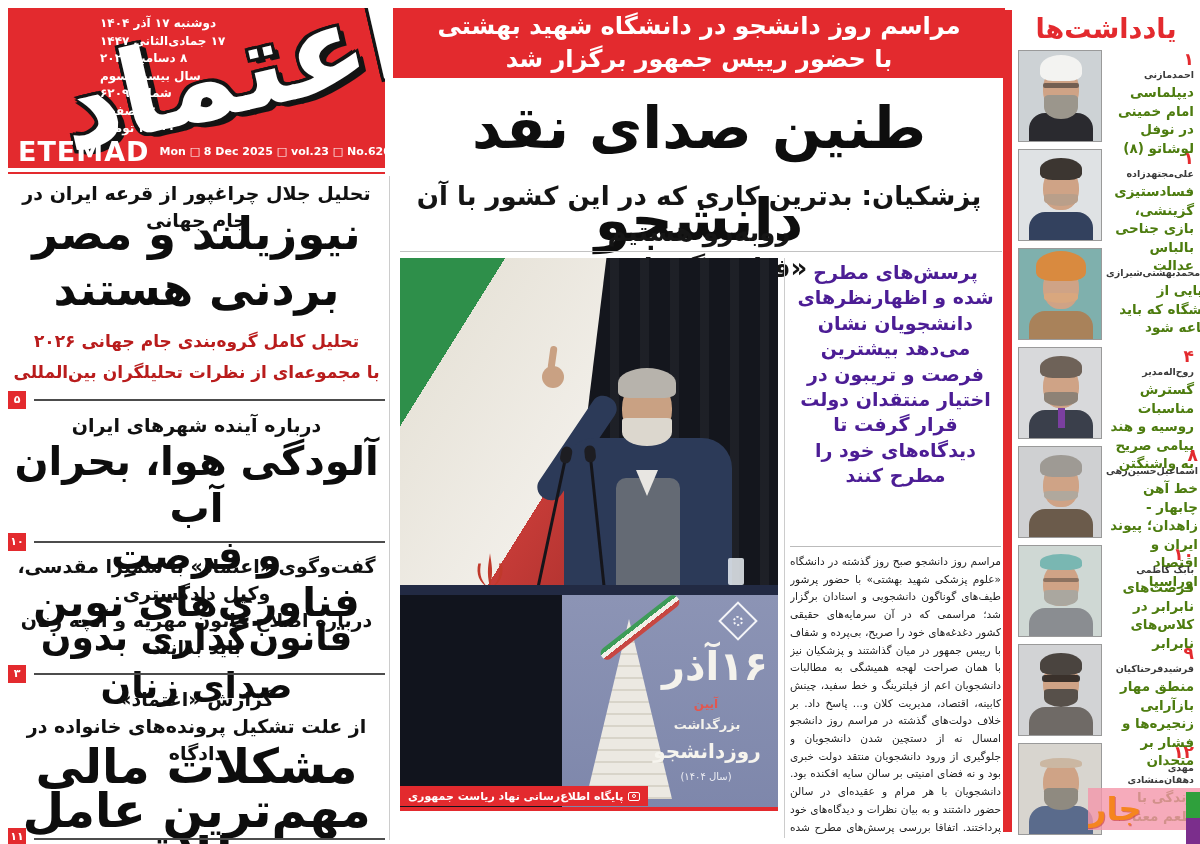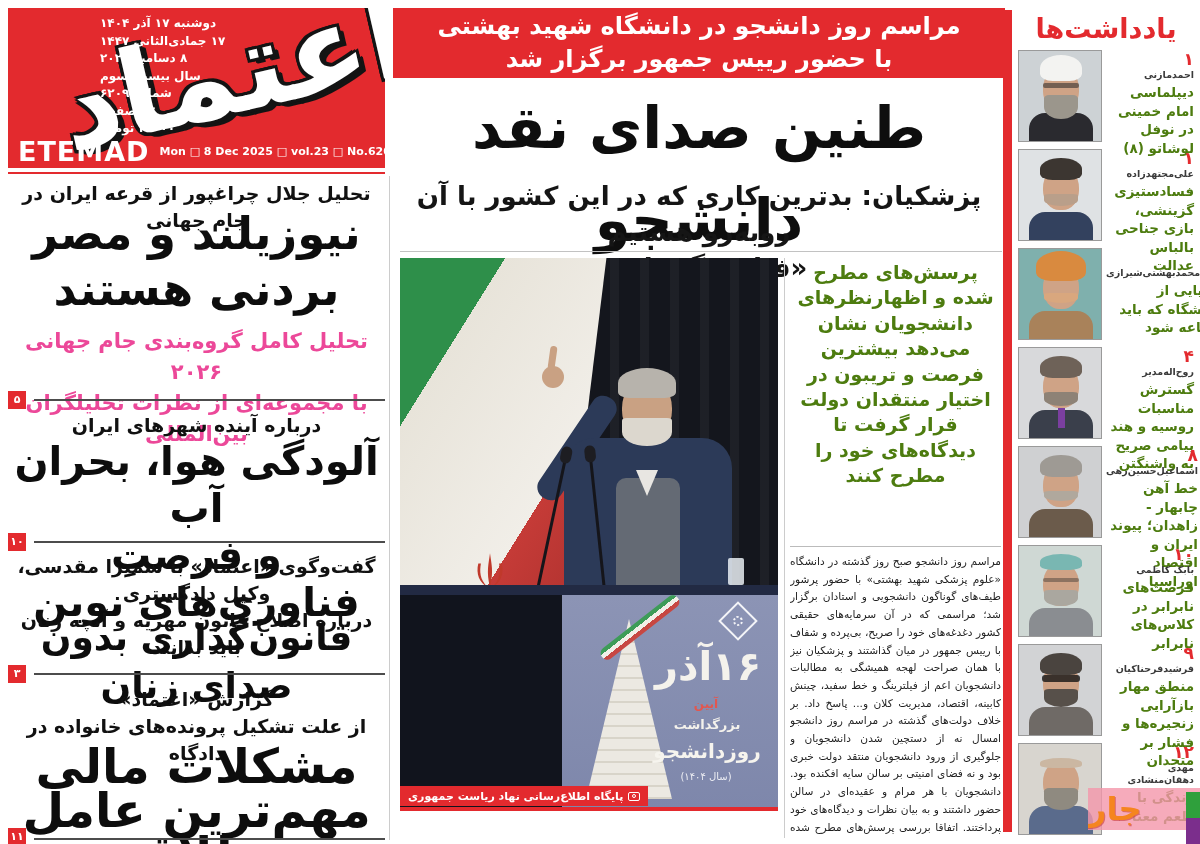--- a/index.html
+++ b/index.html
@@ -41,21 +41,21 @@
   #main-headline { left:393px; top:82px; width:612px; height:92px;
     font-size:58px; font-weight:900; color:#0e0e0e; text-align:center; line-height:92px; direction:rtl; }
   #subhead { left:393px; top:178px; width:612px; }
   .subhead-line { font-size:26px; font-weight:800; color:#151515; text-align:center; line-height:36px; direction:rtl; }
   #rule-under-subhead { left:400px; top:251px; width:602px; height:1px; background:#c2c2c2; }
 
   
   .kicker { left:8px; width:377px; font-size:19px; font-weight:800; color:#111; text-align:center; direction:rtl; line-height:27px; }
   .headline-l { left:8px; width:377px; font-weight:900; color:#0d0d0d; text-align:center; direction:rtl; }
   #art-a-headline { top:206px; font-size:45px; line-height:56px; }
-  #art-a-sub { left:8px; top:326px; width:377px; font-size:21px; font-weight:800; color:#ec4899; text-align:center; direction:rtl; line-height:31px; }
+  #art-a-sub { left:8px; top:326px; width:377px; font-size:17px; font-weight:800; color:#b91c1c; text-align:center; direction:rtl; line-height:31px; }
   #art-b-headline { top:438px; font-size:40px; line-height:47px; }
   #art-c-headline { top:614px; font-size:36px; line-height:48px; }
   #art-d-headline { top:744px; font-size:48px; line-height:44px; }
   .art-rule { left:34px; width:351px; height:2px; background:#4c4c4c; }
   .page-badge { left:8px; width:18px; height:18px; background:#e32a2e; color:#fff;
     font-size:11px; font-weight:800; text-align:center; line-height:18px; }
   #v-sep-left { left:389px; top:176px; width:1px; height:664px; background:#cccccc; }
   #rule-under-masthead { left:8px; top:172px; width:377px; height:2px; background:#e32a2e; }
 
   
@@ -100,38 +100,38 @@
   #obelisk { position:absolute; left:24px; bottom:8px; width:86px; height:180px;
     background:repeating-linear-gradient(180deg,#ece9e2 0 10px,#d8d4c9 10px 12px);
     clip-path:polygon(50% 0,100% 100%,0 100%); }
   #ribbon { position:absolute; left:30px; top:26px; width:96px; height:13px; transform:rotate(-38deg);
     background:linear-gradient(180deg,#3d9c58 0 33%,#f2efe8 33% 66%,#c74742 66% 100%); border-radius:6px; }
   #uni-logo { position:absolute; right:26px; top:12px; width:28px; height:28px;
     border:2px solid rgba(255,255,255,0.9); transform:rotate(45deg); }
   #uni-logo i { position:absolute; left:7px; top:7px; width:10px; height:10px; display:block;
     border:2px dotted rgba(255,255,255,0.9); border-radius:50%; }
   #podium-big { position:absolute; right:10px; top:48px; width:120px; font-size:40px; font-weight:900;
-    color:#f4f2ec; text-align:center; direction:rtl; }
+    color:#f4f2ec; text-align:right; direction:rtl; }
   #podium-l1 { position:absolute; right:22px; top:102px; width:100px; font-size:12px; font-weight:700;
     color:#e2574f; letter-spacing:6px; text-align:center; direction:rtl; }
   #podium-l2 { position:absolute; right:16px; top:122px; width:110px; font-size:13px; font-weight:700;
     color:#f4f2ec; letter-spacing:4px; text-align:center; direction:rtl; }
   #podium-l3 { position:absolute; right:14px; top:144px; width:114px; font-size:20px; font-weight:900;
     color:#f6f4ee; text-align:center; direction:rtl;margin-left:12px; }
   #podium-l4 { position:absolute; right:22px; top:176px; width:100px; font-size:10px;
     color:rgba(255,255,255,0.85); text-align:center; direction:rtl; }
   #photo-caption { position:absolute; left:0; bottom:1px; height:20px; padding:0 8px;
     background:#e32a2e; color:#fff; font-size:11px; font-weight:700;
     display:flex; align-items:center; gap:5px; direction:rtl; }
   #camera-icon { width:12px; height:9px; border:1px solid #fff; border-radius:2px; position:relative; display:inline-block; }
   #camera-icon i { position:absolute; left:3px; top:1.5px; width:4px; height:4px; border:1px solid #fff; border-radius:50%; display:block; }
 
   
   #v-sep-mid { left:784px; top:258px; width:1px; height:580px; background:#cccccc; }
-  #pull-quote { left:790px; top:260px; width:211px; font-size:19px; font-weight:800; color:#4d7c0f;
+  #pull-quote { left:790px; top:260px; width:211px; font-size:19px; font-weight:800; color:#4c1d95;
     line-height:25.4px; text-align:center; direction:rtl; }
   #rule-above-body { left:790px; top:546px; width:211px; height:1px; background:#bbbbbb; }
   #lead-body { left:790px; top:553px; width:211px; height:284px; font-size:10.6px; line-height:17.7px;
     color:#1f1f1f; text-align:justify; direction:rtl; overflow:hidden; }
 
   
   #sidebar-bar { left:1003px; top:10px; width:9px; height:822px; background:#e32a2e; }
   #sidebar { left:1018px; top:10px; width:176px; }
   #sidebar-title { font-size:27px; font-weight:900; color:#e32a2e; text-align:center; direction:rtl;
     height:40px; line-height:38px; }

